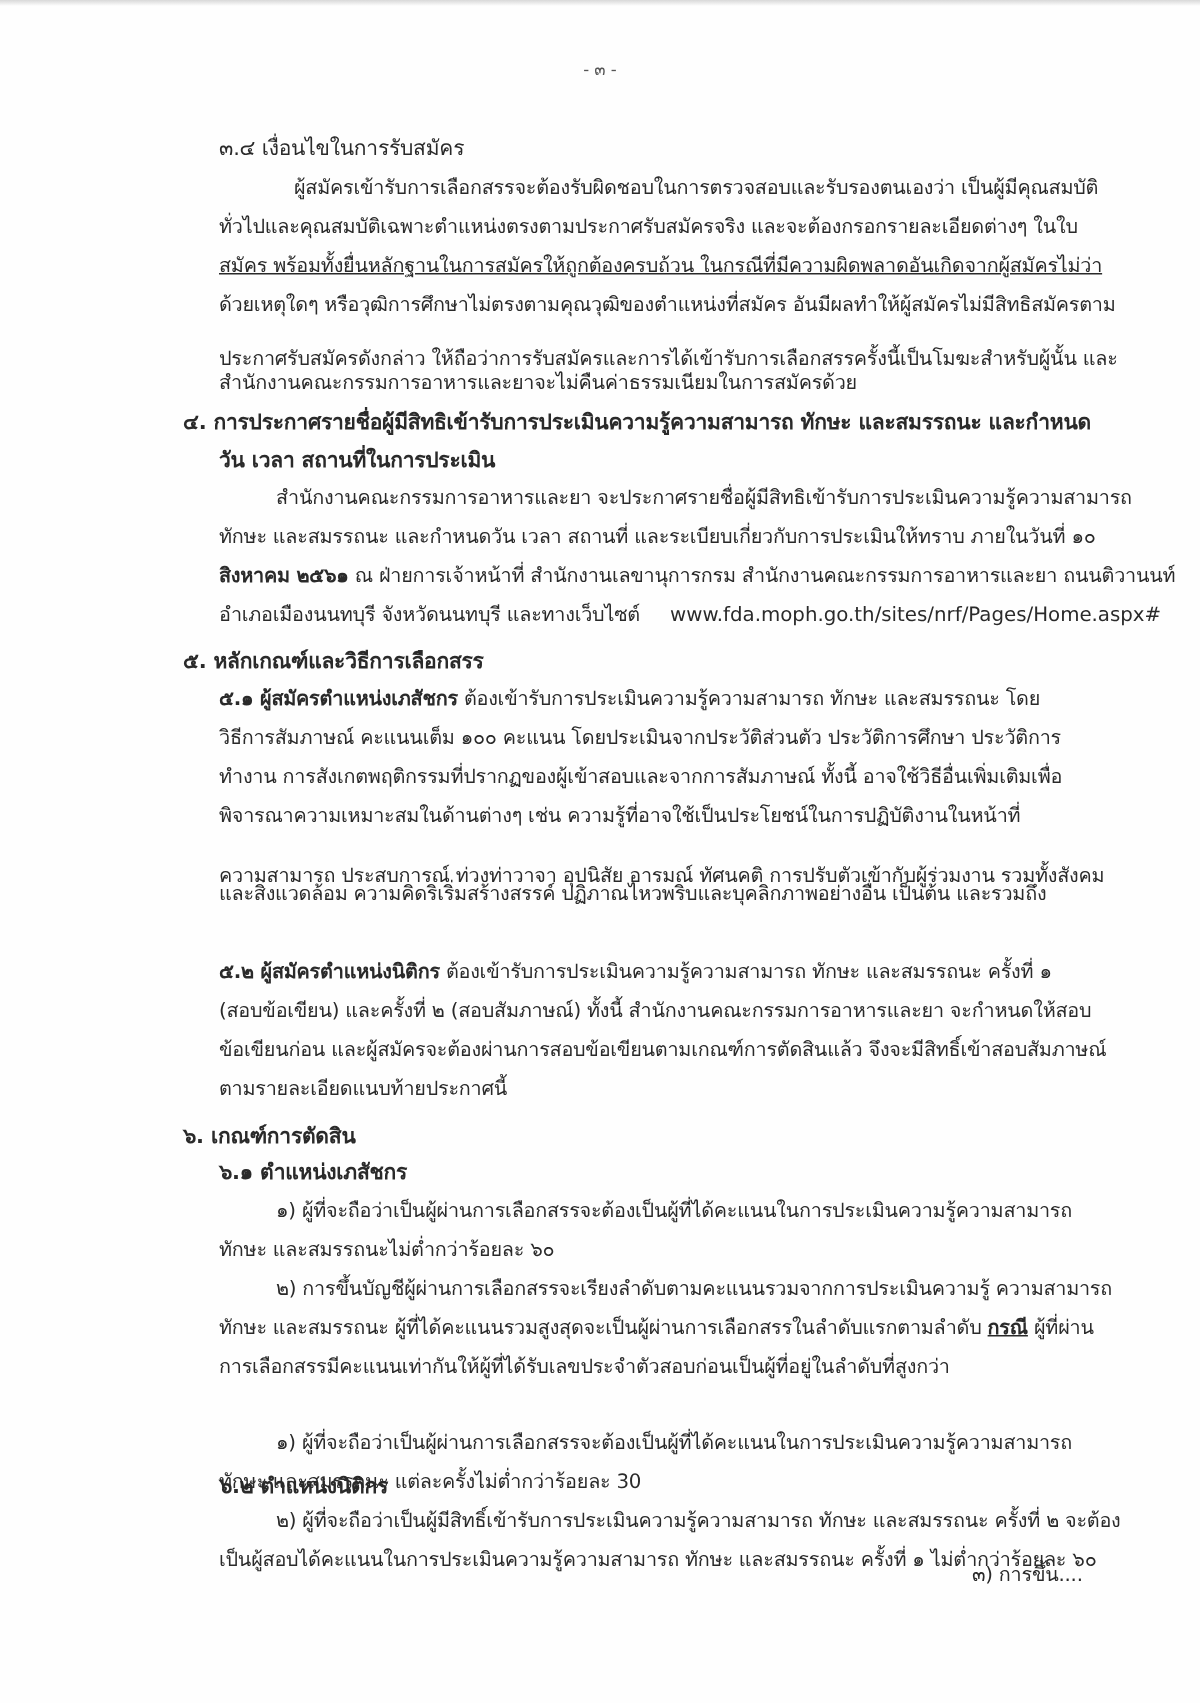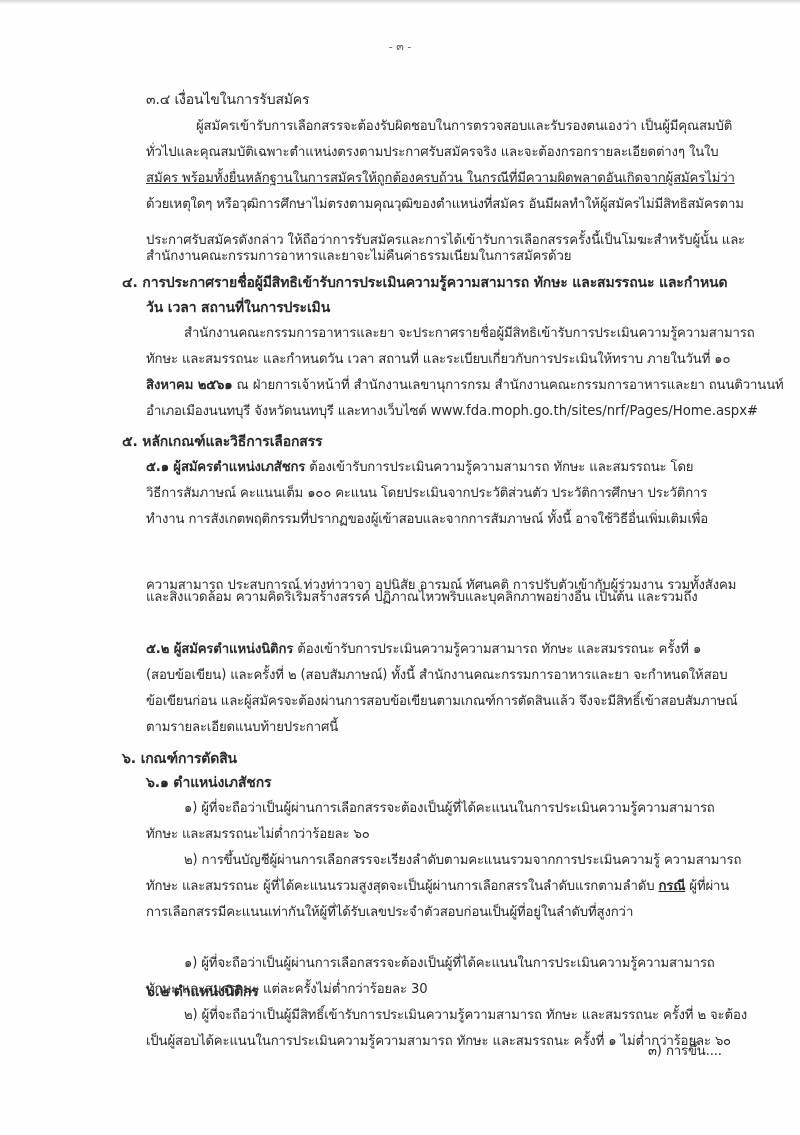--- a/index.html
+++ b/index.html
@@ -37,21 +37,21 @@
     .heading { font-size: 14px; }
     .pagenum {
       position: absolute;
       top: 37px;
       left: 0; width: 800px;
       text-align: center;
       font-size: 11px;
       color: #555;
     }
     .u { text-decoration: underline; }
-    .url { letter-spacing: 0; }
+    .url { letter-spacing: 0; margin-left: 16px; }
   </style>
 </head>
 <body>
 
 <div class="page">
   <div class="top-edge"></div>
 
   <div class="pagenum">- ๓ -</div>
 
   <div class="line heading" style="left:146px; top:91px;">๓.๔ เงื่อนไขในการรับสมัคร</div>
@@ -66,20 +66,21 @@
   <div class="line heading bold" style="left:146px; top:299px;">วัน เวลา สถานที่ในการประเมิน</div>
   <div class="line" style="left:184px; top:325px;">สำนักงานคณะกรรมการอาหารและยา จะประกาศรายชื่อผู้มีสิทธิเข้ารับการประเมินความรู้ความสามารถ</div>
   <div class="line" style="left:146px; top:351px;">ทักษะ และสมรรถนะ และกำหนดวัน เวลา สถานที่ และระเบียบเกี่ยวกับการประเมินให้ทราบ ภายในวันที่ ๑๐</div>
   <div class="line" style="left:146px; top:377px;"><span class="bold">สิงหาคม ๒๕๖๑</span><span> ณ ฝ่ายการเจ้าหน้าที่ สำนักงานเลขานุการกรม สำนักงานคณะกรรมการอาหารและยา ถนนติวานนท์</span></div>
   <div class="line" style="left:146px; top:403px;"><span>อำเภอเมืองนนทบุรี จังหวัดนนทบุรี และทางเว็บไซต์ </span><span class="url">www.fda.moph.go.th/sites/nrf/Pages/Home.aspx#</span></div>
 
   <div class="line heading bold" style="left:122px; top:433px;">๕.  หลักเกณฑ์และวิธีการเลือกสรร</div>
   <div class="line" style="left:146px; top:459px;"><span class="bold">๕.๑ ผู้สมัครตำแหน่งเภสัชกร</span><span> ต้องเข้ารับการประเมินความรู้ความสามารถ ทักษะ และสมรรถนะ โดย</span></div>
   <div class="line" style="left:146px; top:485px;">วิธีการสัมภาษณ์ คะแนนเต็ม ๑๐๐ คะแนน โดยประเมินจากประวัติส่วนตัว ประวัติการศึกษา ประวัติการ</div>
   <div class="line" style="left:146px; top:511px;">ทำงาน การสังเกตพฤติกรรมที่ปรากฏของผู้เข้าสอบและจากการสัมภาษณ์ ทั้งนี้ อาจใช้วิธีอื่นเพิ่มเติมเพื่อ</div>
+  <div class="line" style="left:146px; top:537px;">พิจารณาความเหมาะสมในด้านต่างๆ เช่น ความรู้ที่อาจใช้เป็นประโยชน์ในการปฏิบัติงานในหน้าที่</div>
   <div class="line" style="left:146px; top:577px;">ความสามารถ ประสบการณ์ ท่วงท่าวาจา อุปนิสัย อารมณ์ ทัศนคติ การปรับตัวเข้ากับผู้ร่วมงาน รวมทั้งสังคม</div>
   <div class="line" style="left:146px; top:589px;">และสิ่งแวดล้อม ความคิดริเริ่มสร้างสรรค์ ปฏิภาณไหวพริบและบุคลิกภาพอย่างอื่น เป็นต้น และรวมถึง</div>
 
   <div class="line" style="left:146px; top:641px;"><span class="bold">๕.๒ ผู้สมัครตำแหน่งนิติกร</span><span> ต้องเข้ารับการประเมินความรู้ความสามารถ ทักษะ และสมรรถนะ ครั้งที่ ๑</span></div>
   <div class="line" style="left:146px; top:667px;">(สอบข้อเขียน) และครั้งที่ ๒ (สอบสัมภาษณ์) ทั้งนี้ สำนักงานคณะกรรมการอาหารและยา จะกำหนดให้สอบ</div>
   <div class="line" style="left:146px; top:693px;">ข้อเขียนก่อน และผู้สมัครจะต้องผ่านการสอบข้อเขียนตามเกณฑ์การตัดสินแล้ว จึงจะมีสิทธิ์เข้าสอบสัมภาษณ์</div>
   <div class="line" style="left:146px; top:719px;">ตามรายละเอียดแนบท้ายประกาศนี้</div>
 
   <div class="line heading bold" style="left:122px; top:750px;">๖.  เกณฑ์การตัดสิน</div>
   <div class="line heading bold" style="left:146px; top:774px;">๖.๑ ตำแหน่งเภสัชกร</div>

